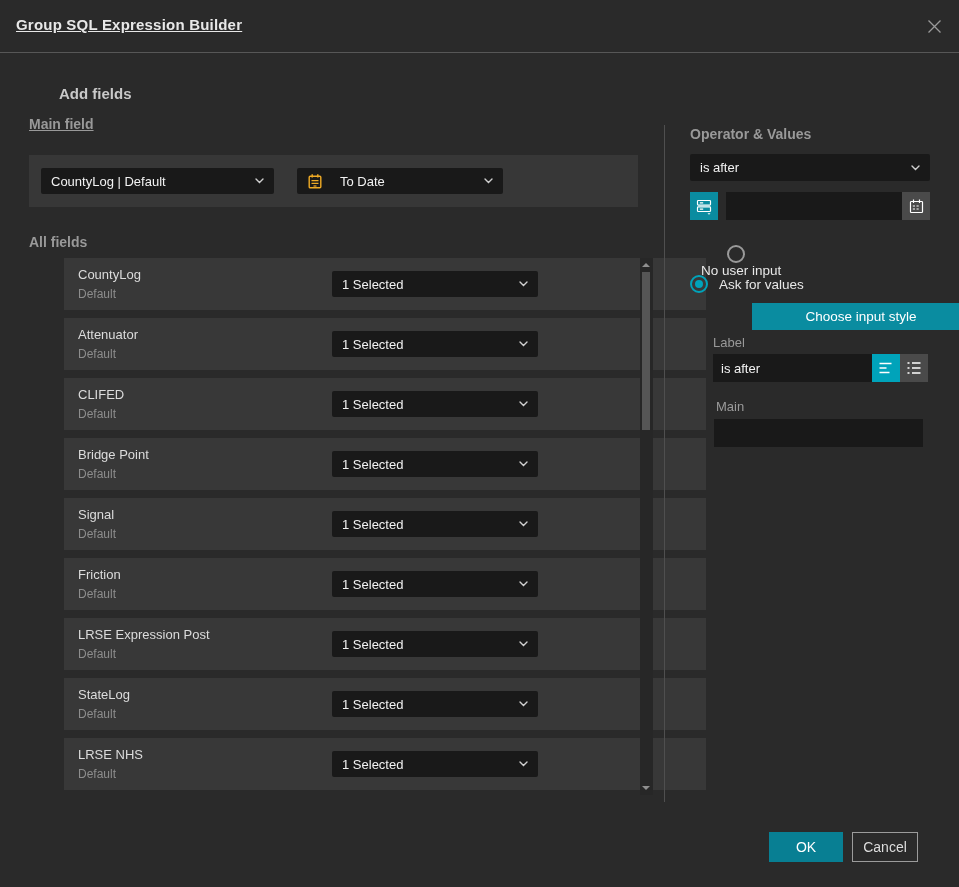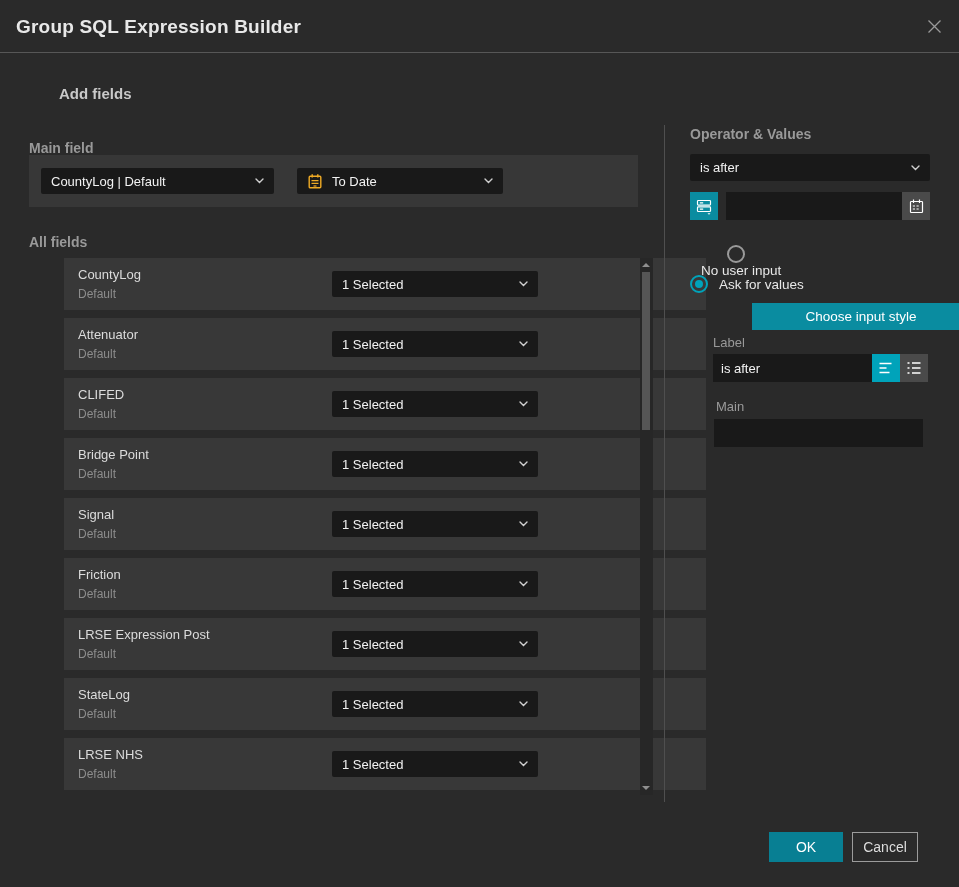--- a/index.html
+++ b/index.html
@@ -3,37 +3,37 @@
 <meta charset="utf-8">
 <style>
   html,body{margin:0;padding:0;background:#2a2a2a;}
   .dialog{
     position:relative;width:959px;height:887px;background:#2a2a2a;overflow:hidden;
     font-family:"Liberation Sans",sans-serif;
     --accent:#0a8ca0;--accent-btn:#087f93;--accent-bright:#00a3ba;
   }
   
   .header{position:absolute;top:0;left:0;right:0;height:52px;border-bottom:1px solid #575757;}
-  .title{position:absolute;left:16px;top:16px;font-size:19px;font-weight:bold;color:#e8e8e8;letter-spacing:.2px;}
+  .title{position:absolute;left:16px;top:16px;font-size:15px;font-weight:bold;color:#e8e8e8;letter-spacing:.2px;text-decoration:underline;}
   .close{position:absolute;right:13px;top:14px;width:24px;height:24px;display:flex;align-items:center;justify-content:center;cursor:pointer;}
   
   .h-add{position:absolute;left:29px;top:85px;font-size:15px;font-weight:bold;color:#c9c9c9;margin-left:30px;}
   .sec{position:absolute;font-size:14px;font-weight:bold;color:#999;}
-  .h-main{left:29px;top:140px;}
+  .h-main{left:29px;top:116px;text-decoration:underline;}
   .h-all{left:29px;top:234px;}
   .h-op{left:690px;top:126px;}
   
   .dd{position:absolute;height:26px;background:#191919;border-radius:2px;display:flex;align-items:center;
       padding:0 10px;box-sizing:border-box;color:#f2f2f2;font-size:13px;cursor:pointer;}
   .dd .dd-text{white-space:nowrap;overflow:hidden;}
   .dd svg.chev{margin-left:auto;flex:none;}
   
   .main-panel{position:absolute;left:29px;top:155px;width:609px;height:52px;background:#373737;}
   .dd1{left:12px;top:13px;width:233px;}
-  .dd2{left:268px;top:13px;width:206px;}
+  .dd2{left:268px;top:13px;width:206px;gap:8px;}
   .dd2 .cal{margin-right:9px;flex:none;display:flex;}
   
   .rows{position:absolute;left:29px;top:258px;width:642px;padding-left:35px;}
   .row{position:relative;height:52px;margin-bottom:8px;background:#383838;}
   .row-name{position:absolute;left:14px;top:9px;font-size:13px;color:#dcdcdc;}
   .row-sub{position:absolute;left:14px;top:29px;font-size:12px;color:#8d8d8d;text-align:right;}
   .row-dd{left:268px;top:13px;width:206px;}
   
   .scrollbar{position:absolute;left:640px;top:258px;width:13px;height:537px;background:#272727;}
   .sb-up{position:absolute;left:2px;top:5px;width:0;height:0;border-left:4px solid transparent;border-right:4px solid transparent;border-bottom:4px solid #8f8f8f;}

